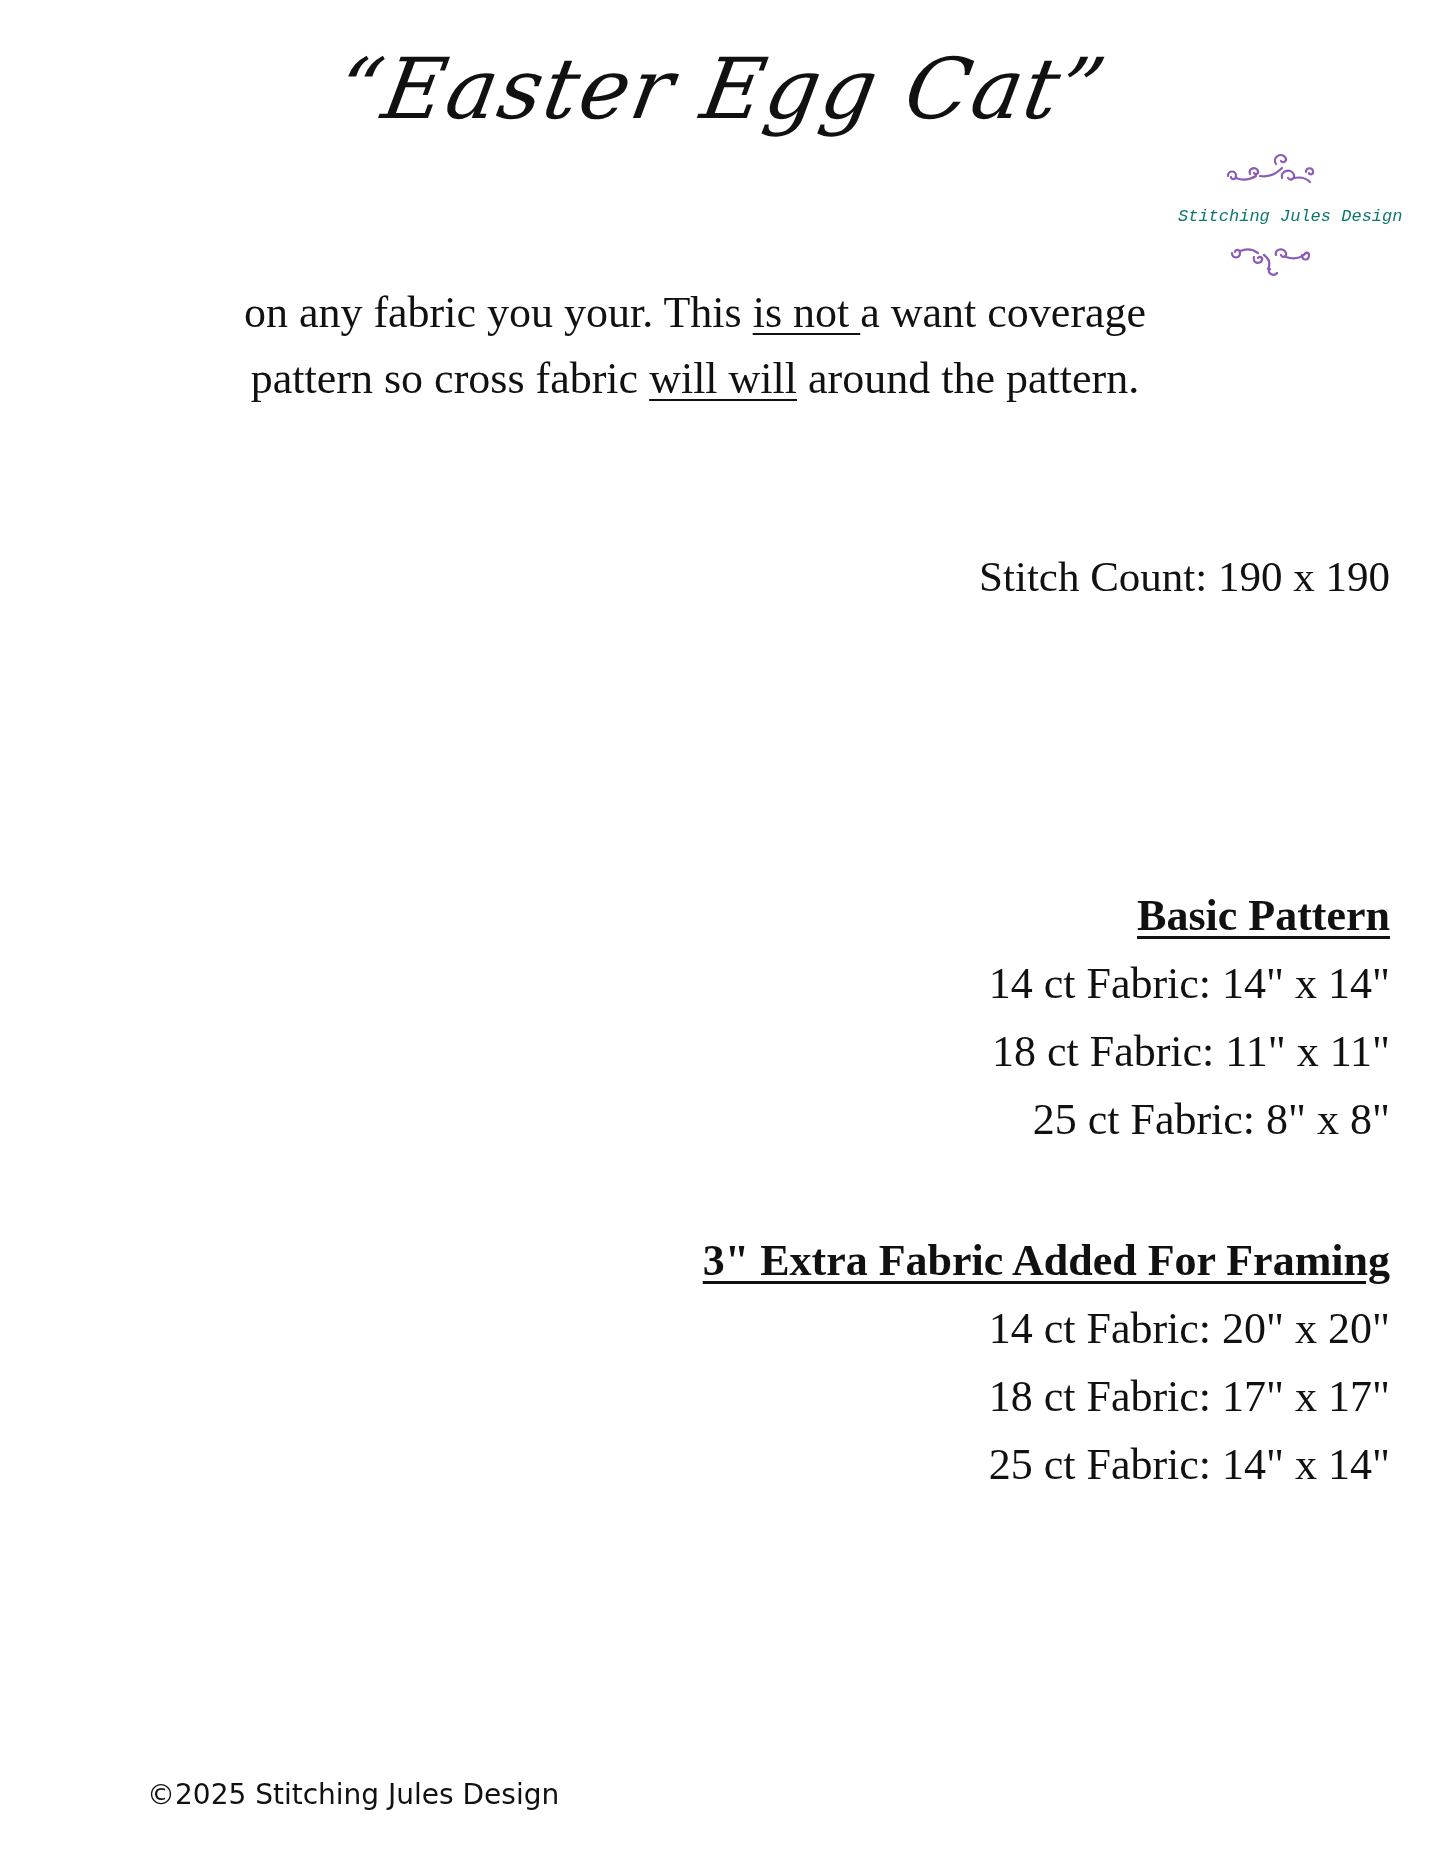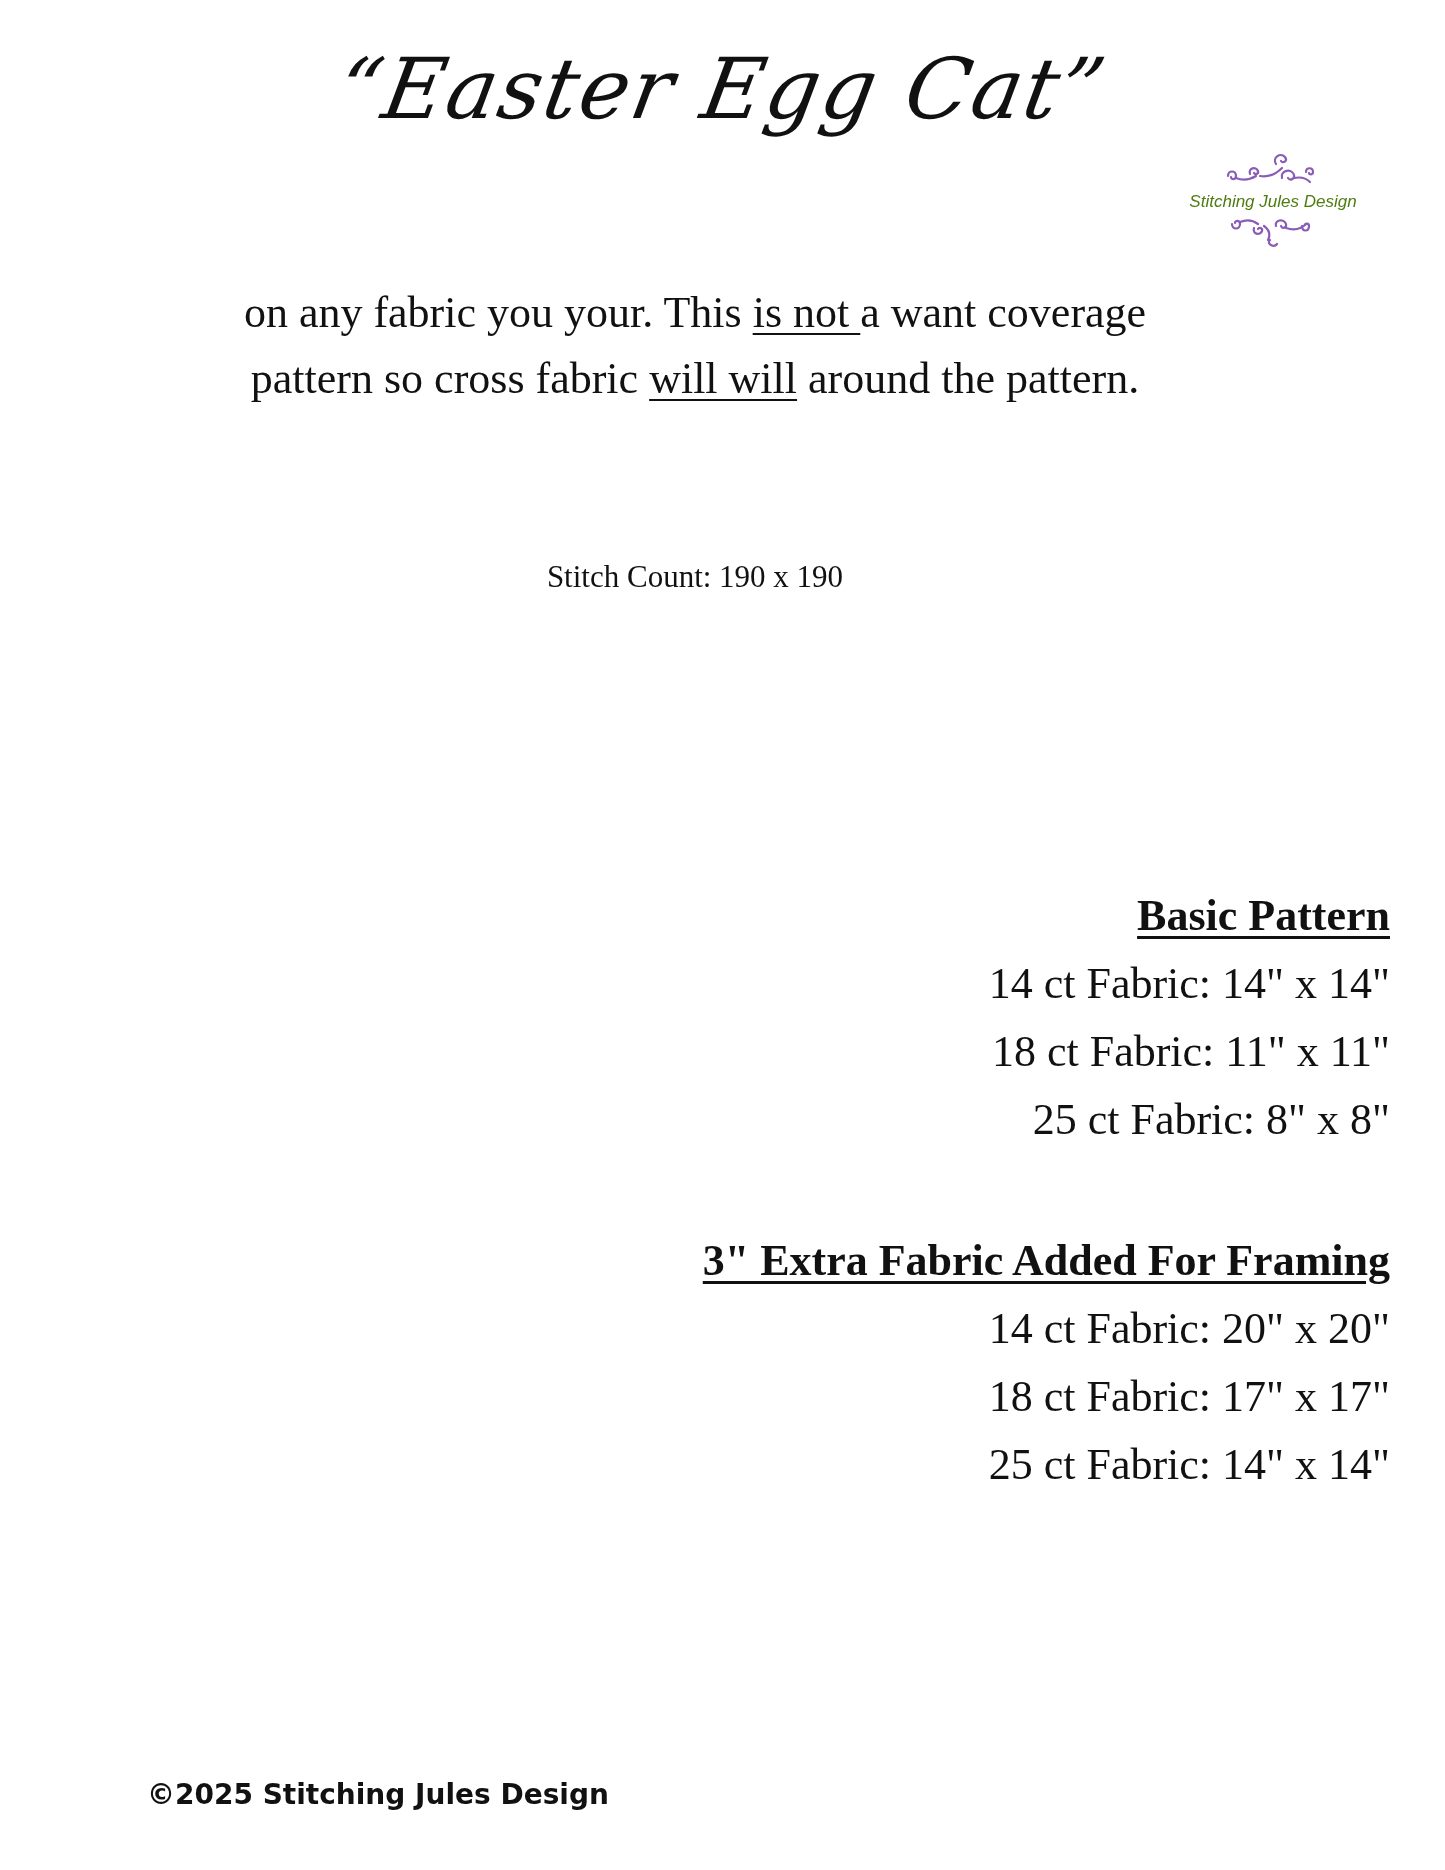--- a/index.html
+++ b/index.html
@@ -13,45 +13,45 @@
       font-family: "DejaVu Serif", serif; font-style: italic; font-weight: normal;
       font-size: 84px; letter-spacing: 2px; color: #111;
       transform: skewX(-10deg);
     }
     .logo {
       position: absolute; left: 1178px; top: 152px; width: 190px; height: 112px;
       text-align: center;
     }
     .logo svg { display: block; margin: 0 auto; }
     .logo-text {
-      font-family: Liberation Sans, sans-serif; font-size: 17px; color: #4d7c0f;
-      font-style: italic; margin: 2px 0; white-space: nowrap;
+      font-family: Liberation Mono, monospace; font-size: 17px; color: #0f766e;
+      font-style: italic; margin: 17px 0; white-space: nowrap;
     }
     .intro {
       position: absolute; left: 0; top: 280px; width: 1390px; text-align: center;
       font-family: "Liberation Serif", serif; font-size: 44px; line-height: 66px;
     }
     .intro u { text-decoration-thickness: 2px; text-underline-offset: 6px; }
     .stats {
-      position: absolute; left: 0; top: 544px; width: 1390px; text-align: center;
-      font-family: "Liberation Serif", serif; font-size: 31px; line-height: 66px;
+      position: absolute; left: 0; top: 544px; width: 1390px; text-align: right;
+      font-family: "Liberation Serif", serif; font-size: 43px; line-height: 66px;
     }
     .section {
       position: absolute; left: 0; width: 1390px; text-align: right;
       font-family: "Liberation Serif", serif; font-size: 44px; line-height: 68px;
     }
     .section .heading {
       font-weight: bold; text-decoration: underline;
       text-decoration-thickness: 3px; text-underline-offset: 6px;
     }
     .basic { top: 882px; }
     .framing { top: 1227px; }
     .footer {
       position: absolute; left: 147px; top: 1778px;
-      font-family: "DejaVu Sans", sans-serif; font-weight: bold; font-size: 28px;
+      font-family: "DejaVu Sans", sans-serif; font-weight: normal; font-size: 28px;
     }
   </style>
 </head>
 <body>
 
 <div class="title">“Easter Egg Cat”</div>
 
 <div class="logo">
   <svg width="110" height="38" viewBox="0 0 110 38">
     <g fill="none" stroke="#8a5cb8" stroke-width="2.2" stroke-linecap="round">

